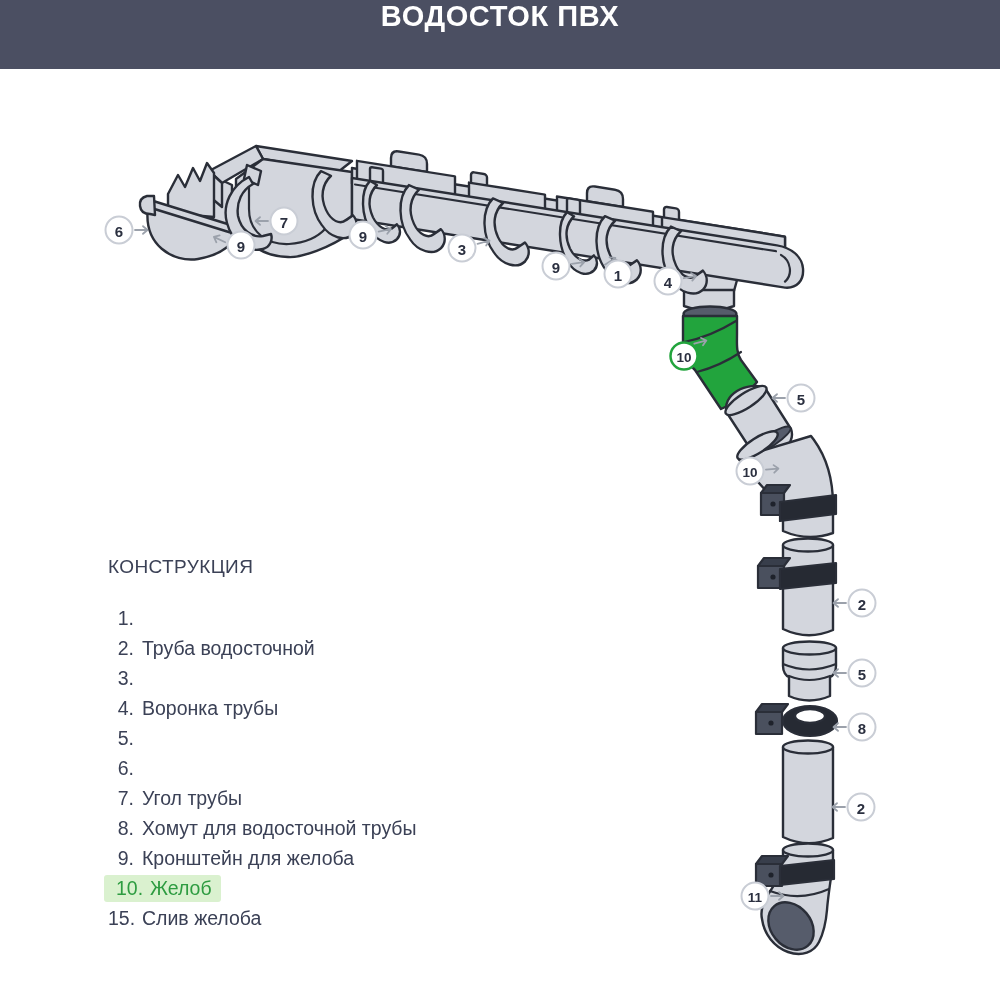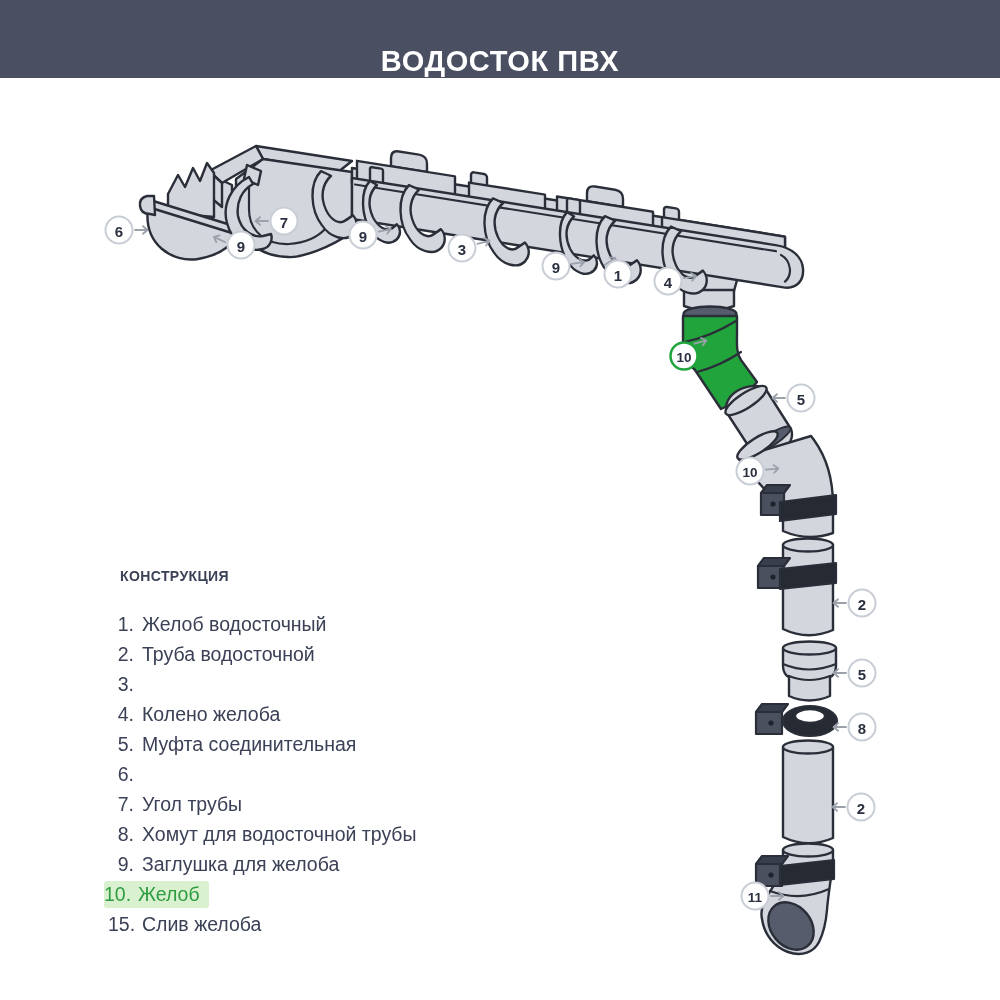--- a/index.html
+++ b/index.html
@@ -1,27 +1,27 @@
 <!DOCTYPE html>
 <html style="--header: #4b4f62; --slate: #3b4156; --green: #22a43d; --palegreen: #daf1cf; --greentext: #2e9c41; --cob: #c9cdd5; --arrowc: #9ba1ab;"><head>
 <meta charset="utf-8">
 <style>
   html,body{margin:0;padding:0;}
   body{width:1000px;height:1000px;background:#fff;font-family:"Liberation Sans",sans-serif;position:relative;overflow:hidden;}
-  .header{position:absolute;left:0;top:0;width:100%;height:78px;background:var(--header,#4b4f62);display:flex;align-items:flex-end;justify-content:center;}
+  .header{position:absolute;left:0;top:0;width:100%;height:69px;background:var(--header,#4b4f62);display:flex;align-items:flex-start;justify-content:center;}
   .header h1{margin:0;color:#fff;font-size:29px;font-weight:700;letter-spacing:.6px;}
   svg{position:absolute;left:0;top:0;}
   .legend{position:absolute;left:108px;top:556px;color:var(--slate,#3b4156);}
-  .legend h2{margin:12px;font-size:14px;font-weight:700;letter-spacing:.4px;}
+  .legend h2{margin:0;font-size:19px;font-weight:400;letter-spacing:.4px;}
   .llist{margin-top:25px;font-size:19.5px;}
   .lrow{height:30px;display:flex;align-items:center;}
   .pill{display:inline-flex;align-items:center;}
   .num{width:26px;text-align:right;flex:0 0 auto;}
   .lab{margin-left:8px;}
-  .lrow.hl .pill{background:var(--palegreen,#daf1cf);border-radius:3px;padding:2px 9px 2px 0;margin-left:-4px;color:var(--greentext,#2e9c41);}
+  .lrow.hl .pill{background:var(--palegreen,#daf1cf);border-radius:3px;padding:2px 9px 2px 12px;margin-left:-4px;color:var(--greentext,#2e9c41);}
   .art{stroke:#2a2e38;stroke-width:2.4;fill:#d3d6dd;stroke-linejoin:round;stroke-linecap:round;}
   .line{fill:none;stroke-width:2.2;}
   .darkfill{fill:#565c6b;}
   .bandfill{fill:#262a33;stroke-width:2.2;}
   .blockfront{fill:#4a505e;stroke-width:2.2;}
   .blocktop{fill:#383e4b;stroke-width:2.2;}
   .dot{fill:#1e222b;stroke:none;}
   .green{fill:var(--green,#22a43d);}
   .co{fill:#fff;stroke:var(--cob,#c9cdd5);stroke-width:2;}
   .co.hl{stroke:var(--green,#1ea23c);stroke-width:2.5;}
@@ -239,44 +239,42 @@
       </g>
     </g>
 </svg>
 
 <div class="legend">
   <h2>КОНСТРУКЦИЯ</h2>
   <div class="llist" id="legend-list">
       <div class="lrow">
         <span class="pill">
           <span class="num">1.</span>
-          <span class="lab">Желоб водосточный</span>
         </span>
       </div>
       <div class="lrow">
         <span class="pill">
           <span class="num">2.</span>
           <span class="lab">Труба водосточной</span>
         </span>
       </div>
       <div class="lrow">
         <span class="pill">
           <span class="num">3.</span>
         </span>
       </div>
       <div class="lrow">
         <span class="pill">
           <span class="num">4.</span>
-          <span class="lab">Колено желоба</span>
+          <span class="lab">Воронка трубы</span>
         </span>
       </div>
       <div class="lrow">
         <span class="pill">
           <span class="num">5.</span>
-          <span class="lab">Муфта соединительная</span>
         </span>
       </div>
       <div class="lrow">
         <span class="pill">
           <span class="num">6.</span>
         </span>
       </div>
       <div class="lrow">
         <span class="pill">
           <span class="num">7.</span>
@@ -285,21 +283,21 @@
       </div>
       <div class="lrow">
         <span class="pill">
           <span class="num">8.</span>
           <span class="lab">Хомут для водосточной трубы</span>
         </span>
       </div>
       <div class="lrow">
         <span class="pill">
           <span class="num">9.</span>
-          <span class="lab">Заглушка для желоба</span>
+          <span class="lab">Кронштейн для желоба</span>
         </span>
       </div>
       <div class="lrow hl">
         <span class="pill">
           <span class="num">10.</span>
           <span class="lab">Желоб</span>
         </span>
       </div>
       <div class="lrow">
         <span class="pill">

